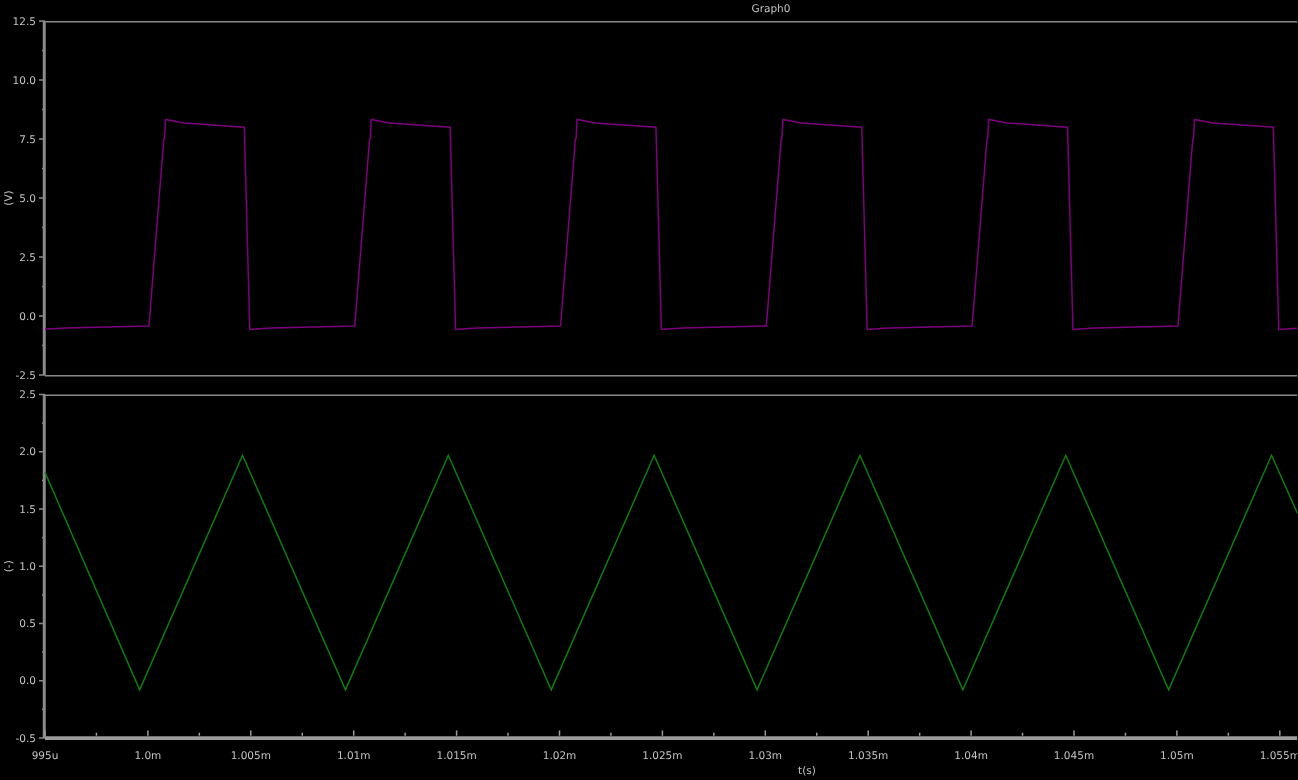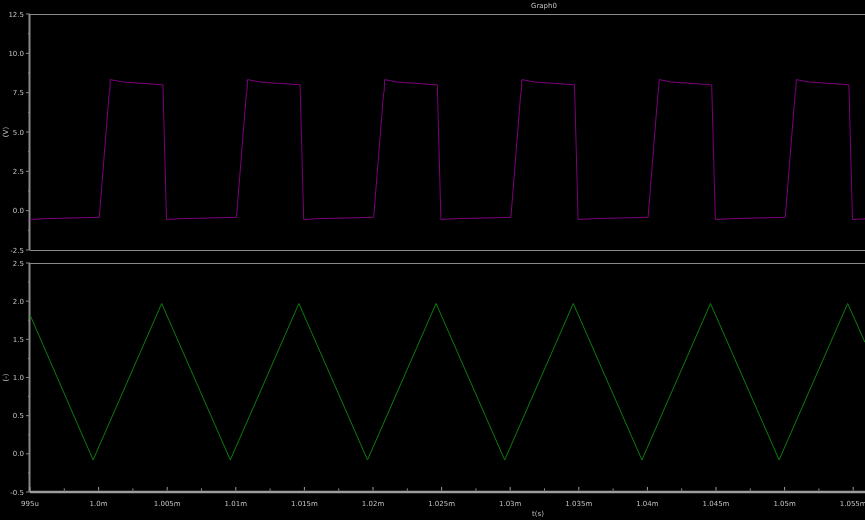--- a/index.html
+++ b/index.html
@@ -13,21 +13,21 @@
   }
   .window {
     position: relative;
     width: 865px;
     height: 520px;
     background: #000000;
   }
   .graph-title {
     position: absolute;
     top: 2px;
-    left: 544px;
+    left: 514px;
     transform: translateX(-50%);
     color: #c2c2c2;
     font-size: 7px;
     line-height: 9px;
     white-space: nowrap;
   }
   svg#plot {
     position: absolute;
     top: 0;
     left: 0;

